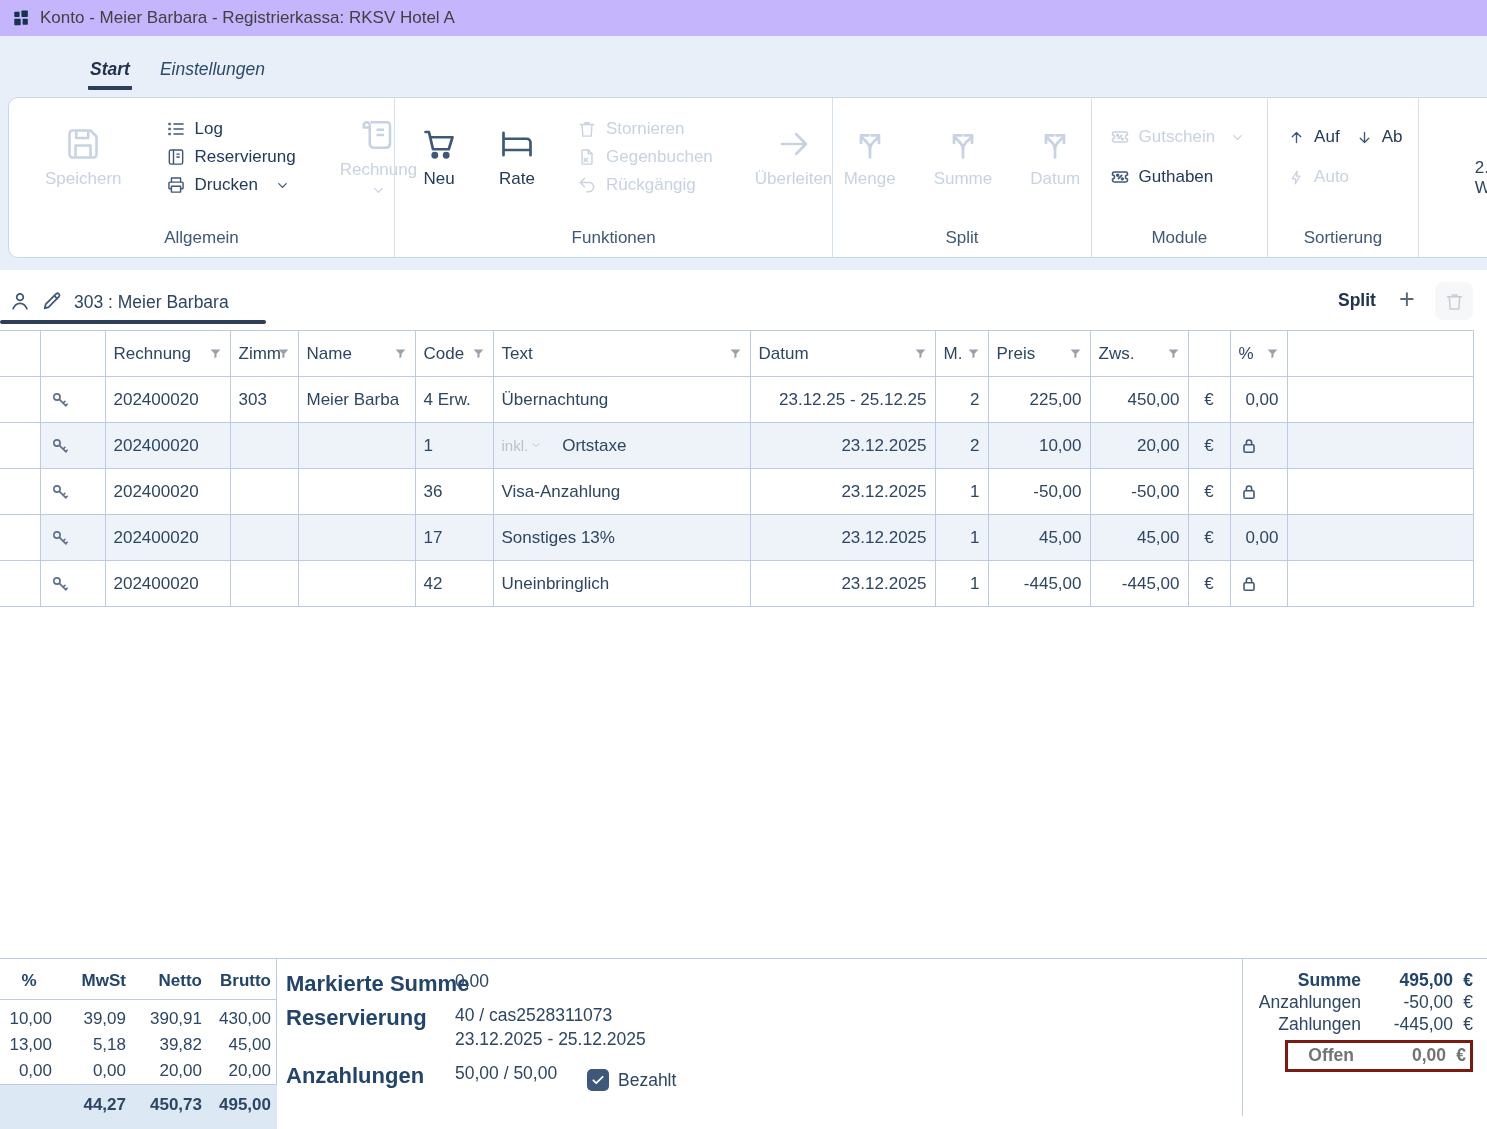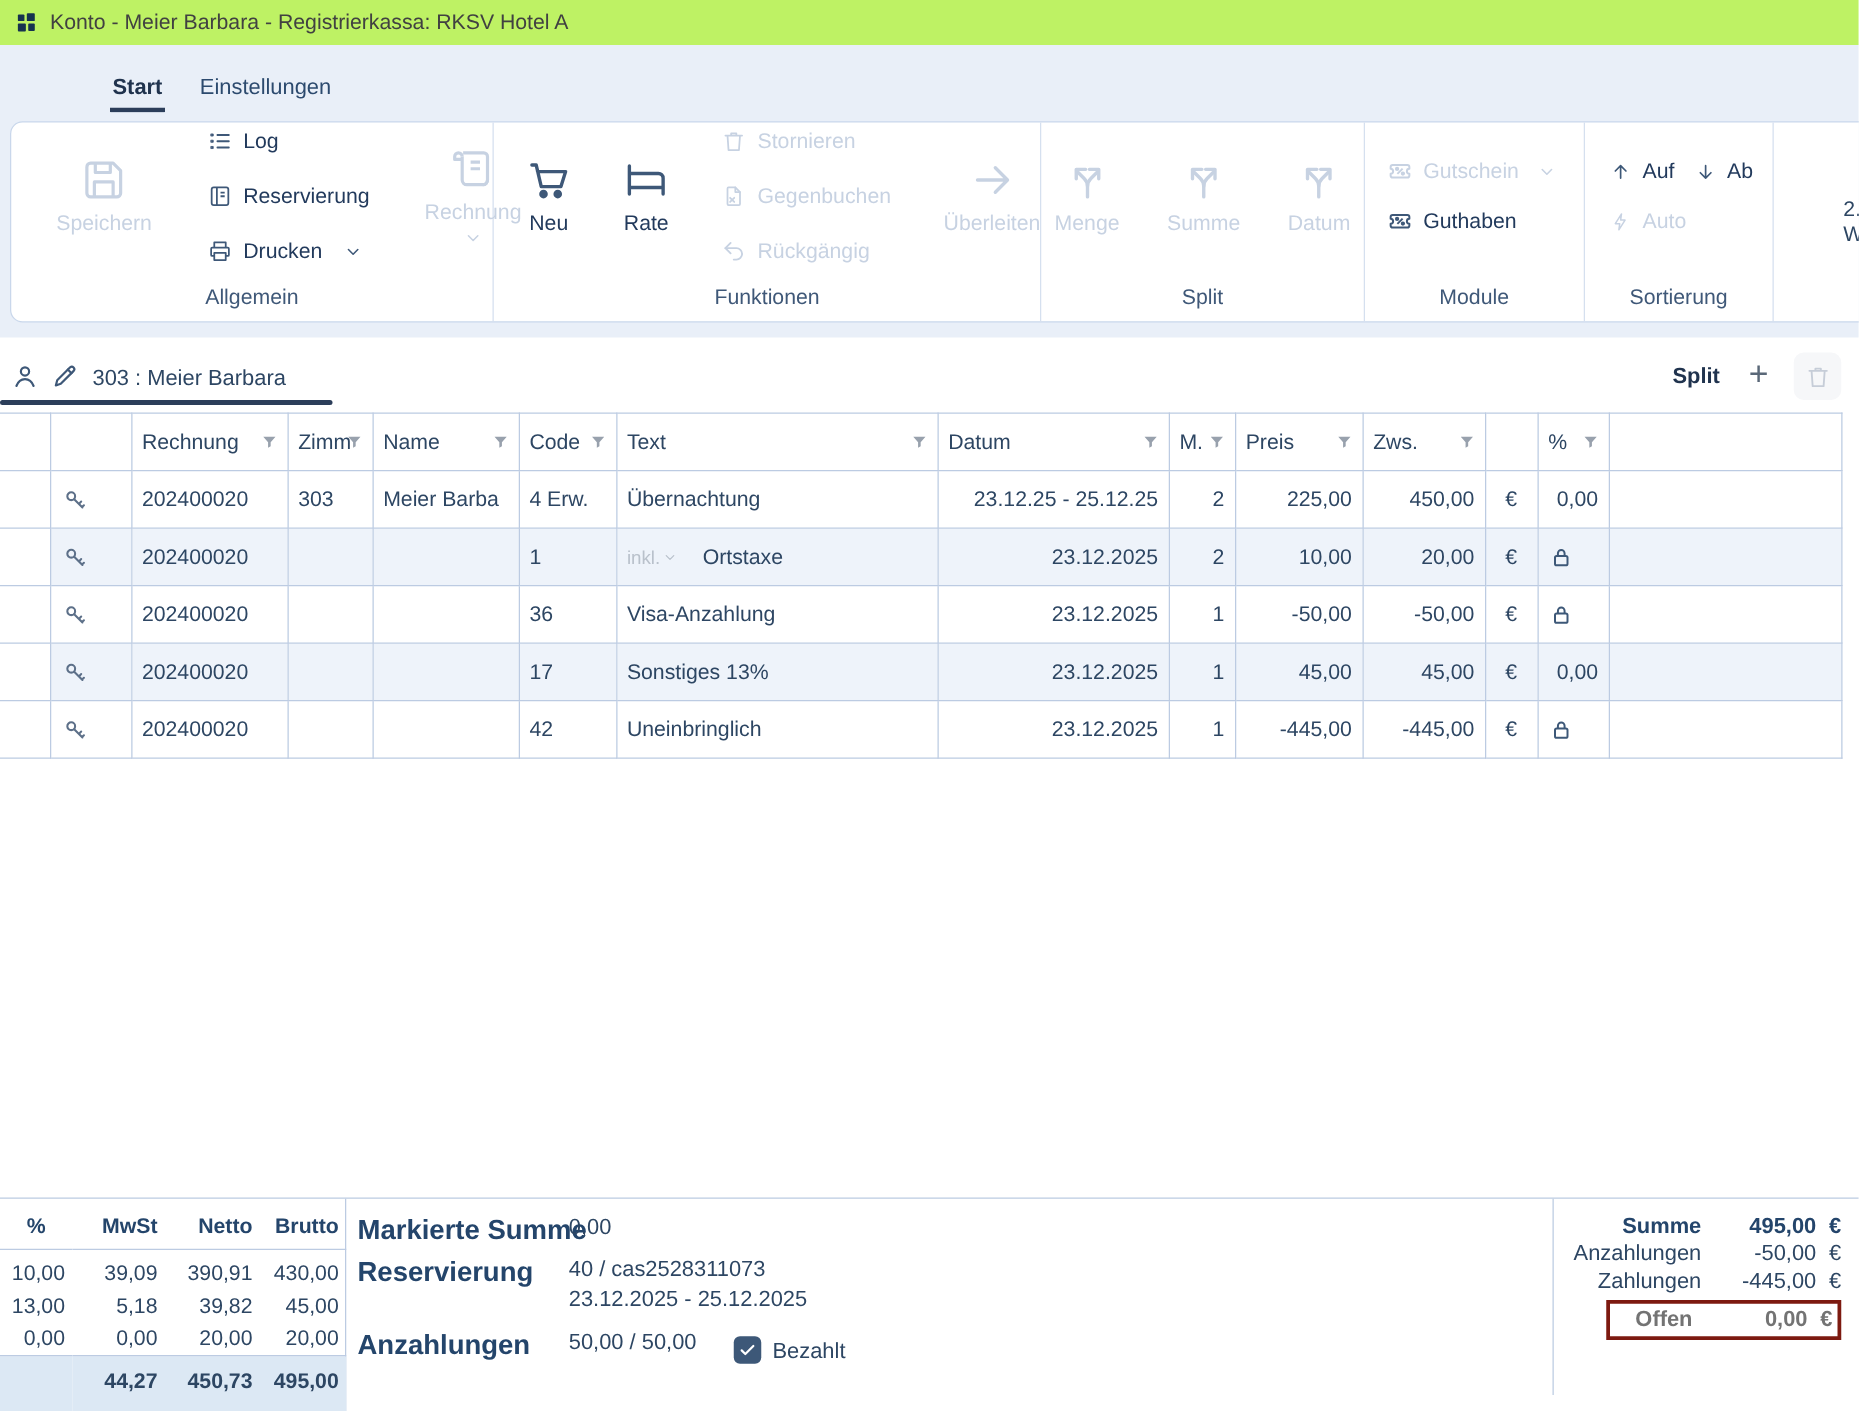--- a/index.html
+++ b/index.html
@@ -2,43 +2,43 @@
 <html><head>
 <meta charset="utf-8">
 <style>
   * { margin:0; padding:0; box-sizing:border-box; }
   html,body { width:1487px; height:1129px; overflow:hidden; background:#fff;
     font-family:"Liberation Sans", sans-serif; color:#2d4663; }
   .app { position:relative; width:1487px; height:1129px; }
 
   
   .titlebar { position:absolute; top:0; left:0; width:100%; height:36px;
-    background:#bef264; display:flex; align-items:center; padding-left:12px; }
+    background:#c4b5fd; display:flex; align-items:center; padding-left:12px; }
   .titlebar .logo { width:19px; height:19px; margin-right:9px; }
   .titlebar .wtitle { font-size:17px; color:#414141; }
 
   
   .topbg { position:absolute; top:36px; left:0; width:100%; height:234px; background:#e9eff8; }
   .tabstrip { position:absolute; top:36px; left:0; width:100%; height:54px;
     display:flex; align-items:flex-end; padding-left:88px; gap:26px; }
-  .tab { font-size:17.5px; padding:8px 2px 10px; color:#2c4a6e; cursor:default; }
+  .tab { font-size:17.5px; padding:8px 2px 10px; color:#2c4a6e; cursor:default;font-style:italic; }
   .tab.active { color:#20334e; font-weight:bold; border-bottom:4px solid #2c3e5a; padding-bottom:6px; border-radius:1px; }
 
   
   .ribbon { position:absolute; top:97px; left:8px; width:1495px; height:161px;
     background:#fff; border:1.5px solid #c9d7eb; border-radius:10px; display:flex; }
   .rgroup { position:relative; height:100%; border-right:1px solid #d5e0ef; }
   .rgroup:last-child { border-right:none; }
   .gcontent { height:118px; display:flex; align-items:center; }
   .glabel { position:absolute; bottom:9px; left:0; width:100%; text-align:center;
     font-size:17px; color:#3f5878; }
   .bigbtn { display:flex; flex-direction:column; align-items:center; gap:7px;
     font-size:17px; color:#223a5c; }
   .bigbtn .ic-big { width:36px; height:36px; }
-  .smallcol { display:flex; flex-direction:column; gap:24px; }
+  .smallcol { display:flex; flex-direction:column; gap:8px; }
   .smallbtn { display:flex; align-items:center; gap:9px; font-size:17px; color:#223a5c; }
   .smallbtn .ic { width:20px; height:20px; }
   .disabled { color:#c7d2e2 !important; }
   .icnavy { color:#3e5878; }
   .chev { width:15px; height:15px; }
 
   
   .accountbar { position:absolute; top:272px; left:0; width:100%; height:58px; background:#fff; }
   .acc-person { position:absolute; left:9px; top:18px; width:22px; height:22px; color:#3e5878; }
   .acc-pencil { position:absolute; left:41px; top:18px; width:22px; height:22px; color:#3e5878; }

